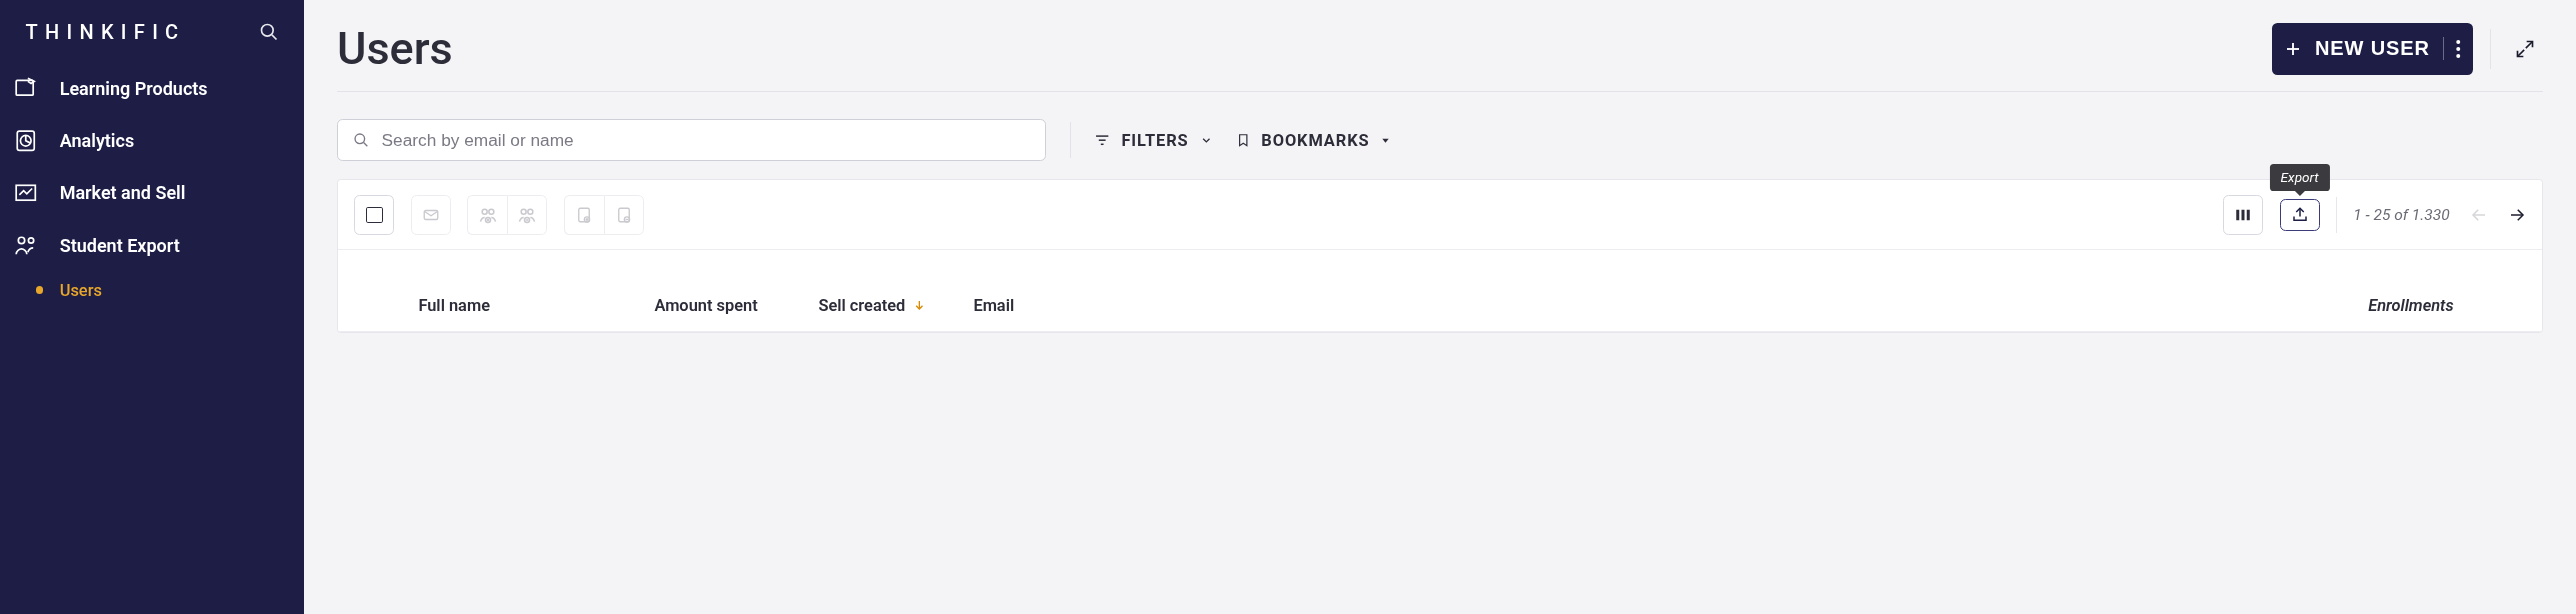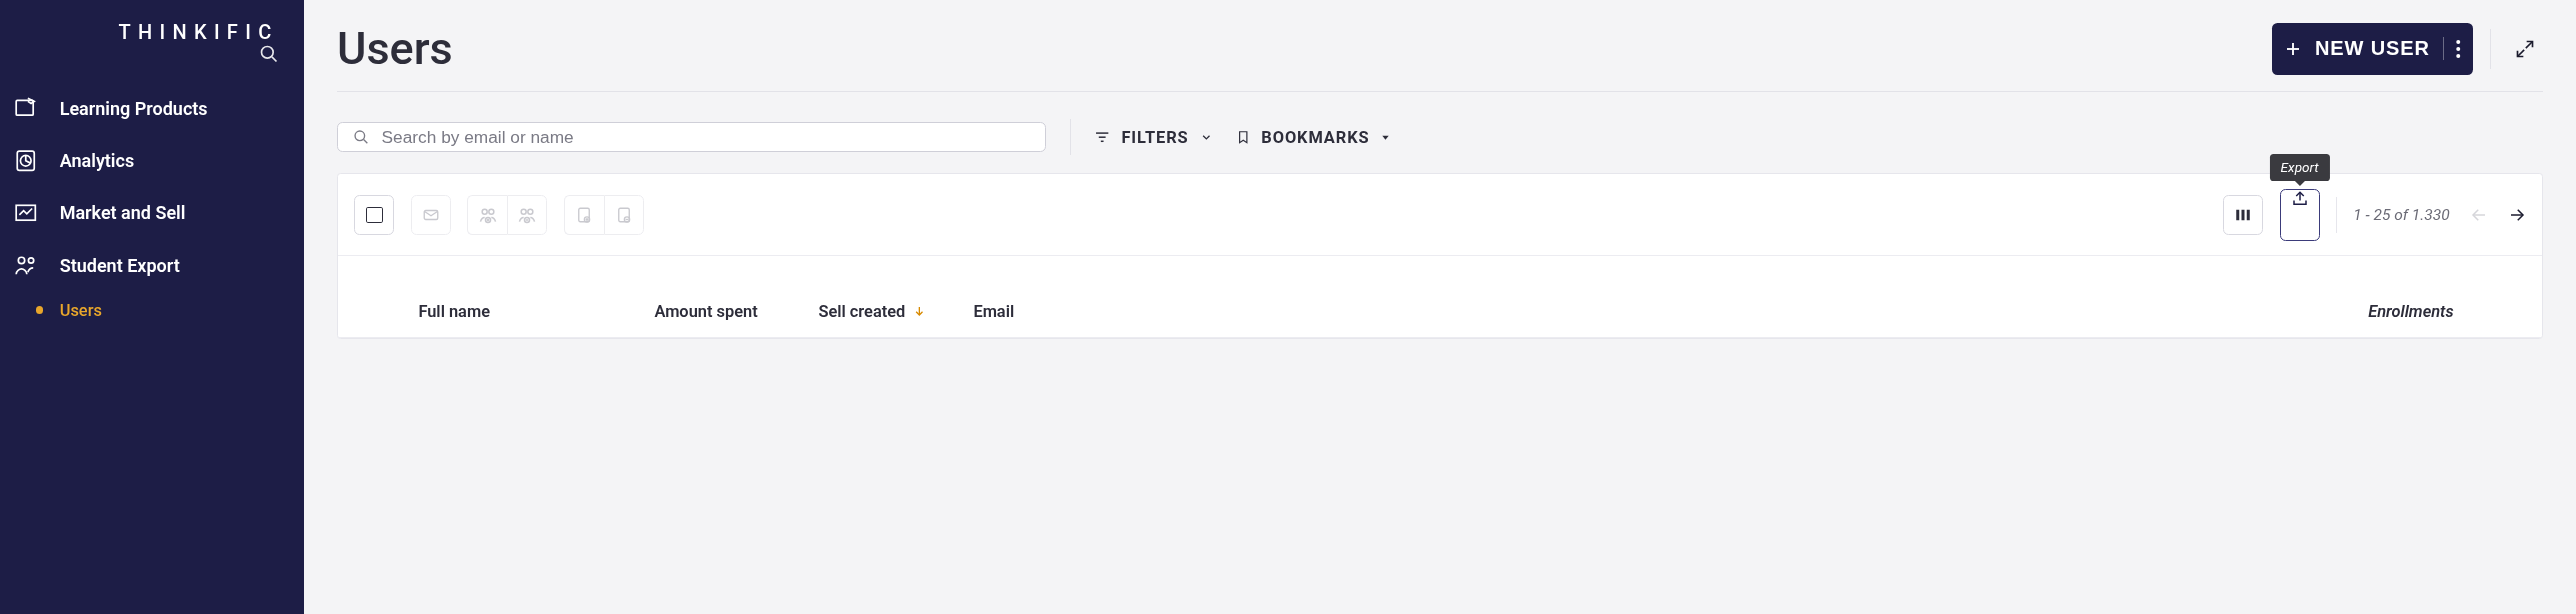--- a/index.html
+++ b/index.html
@@ -18,24 +18,23 @@
     width: 304px;
     background: #1d1d46;
     color: #fff;
     display: flex;
     flex-direction: column;
     padding-top: 11px;
     flex-shrink: 0;
   }
   .sidebar-header {
     display: flex;
-    align-items: flex-end;
+    align-items: center;
     justify-content: space-between;
     padding: 9px 25.5px 18px 25.5px;
-    flex-direction: column;
   }
   .logo {
     letter-spacing: 7.3px;
     font-weight: 500;
     font-size: 20px;
     color: #fff;
   }
   .sidebar-search-icon { opacity: .9; }
   .nav-item {
     display: flex;
@@ -120,21 +119,21 @@
     padding: 27px 0 18px 0;
   }
   .search-box {
     flex: 1;
     max-width: 709px;
     display: flex;
     align-items: center;
     gap: 12.7px;
     border: 0.9px solid #cfcfd8;
     border-radius: 5.5px;
-    height: 30px;
+    height: 42px;
     padding: 0 14.5px;
     background: #fff;
   }
   .search-box input {
     border: none; outline: none; font-size: 17.3px; color: #6a6a76; flex:1; background: transparent;
   }
   .search-box input::placeholder { color: #7a7a85; }
   .controls-divider { width:0.9px; height: 36px; background: #e2e2e8; }
   .filters-btn, .bookmarks-btn {
     display: flex; align-items: center; gap: 11px;
@@ -163,21 +162,21 @@
   .sq-btn {
     width: 40px; height: 40px; border: 0.9px solid #d8d8e0; border-radius: 5.5px;
     display:flex; align-items:center; justify-content:center; background:#fff; cursor:pointer;
   }
   .sq-btn.disabled { opacity: .45; cursor: default; }
   .pair { display:flex; gap:0; }
   .pair .sq-btn:first-child { border-radius: 5.5px 0 0 5.5px; border-right: none; }
   .pair .sq-btn:last-child { border-radius: 0 5.5px 5.5px 0; }
   .checkbox-sq { width:16.4px; height:16.4px; border:1.8px solid #2d2d3a; border-radius:1.8px; }
   .columns-btn { width:40px; height:40px; border:0.9px solid #d8d8e0; border-radius:5.5px; display:flex; align-items:center; justify-content:center; background:#fff; cursor:pointer; }
-  .export-btn { width:40px; height:52px; border:1.8px solid #3b3b7a; border-radius:5.5px; display:flex; justify-content:center; background:#fff; cursor:pointer; position:relative;font-style:italic; }
+  .export-btn { width:40px; height:32px; border:1.8px solid #3b3b7a; border-radius:5.5px; display:flex; align-items:center; justify-content:center; background:#fff; cursor:pointer; position:relative;font-style:italic; }
   .tooltip {
     position: absolute;
     top: -36px;
     left: 50%;
     transform: translateX(-50%);
     background: #3a3a3f;
     color: #fff;
     font-size: 13.6px;
     padding: 5.5px 11px;
     border-radius: 3.6px;

